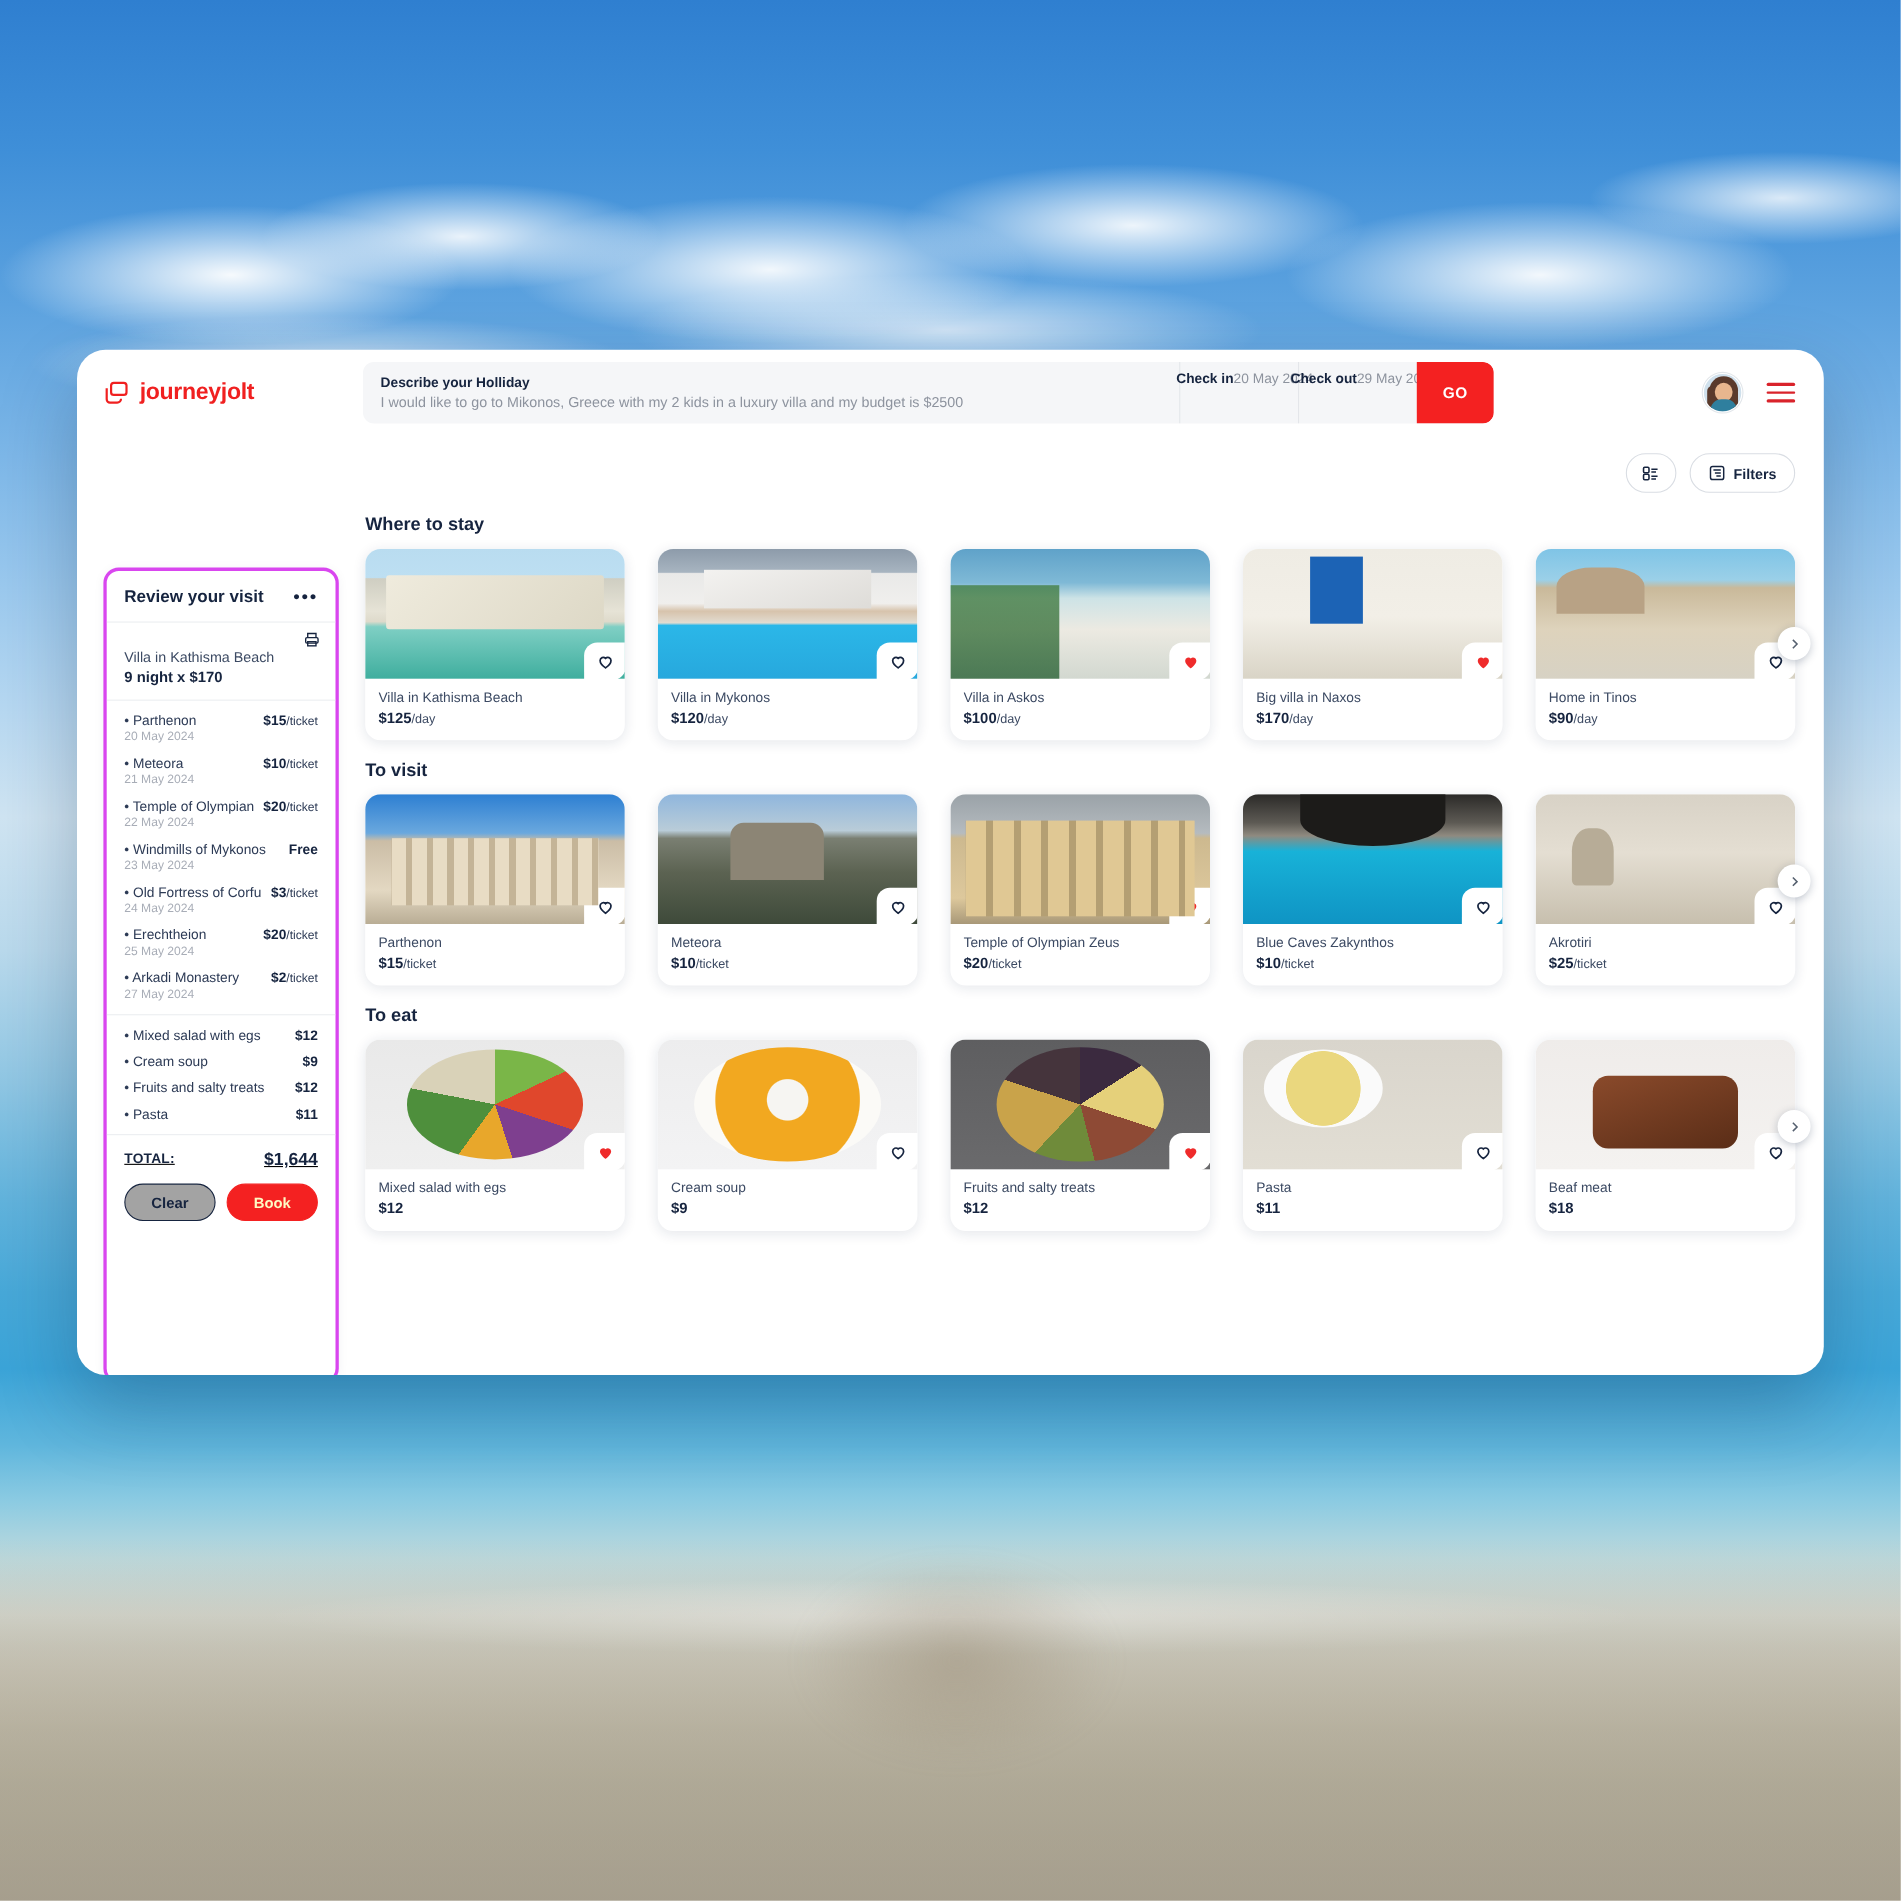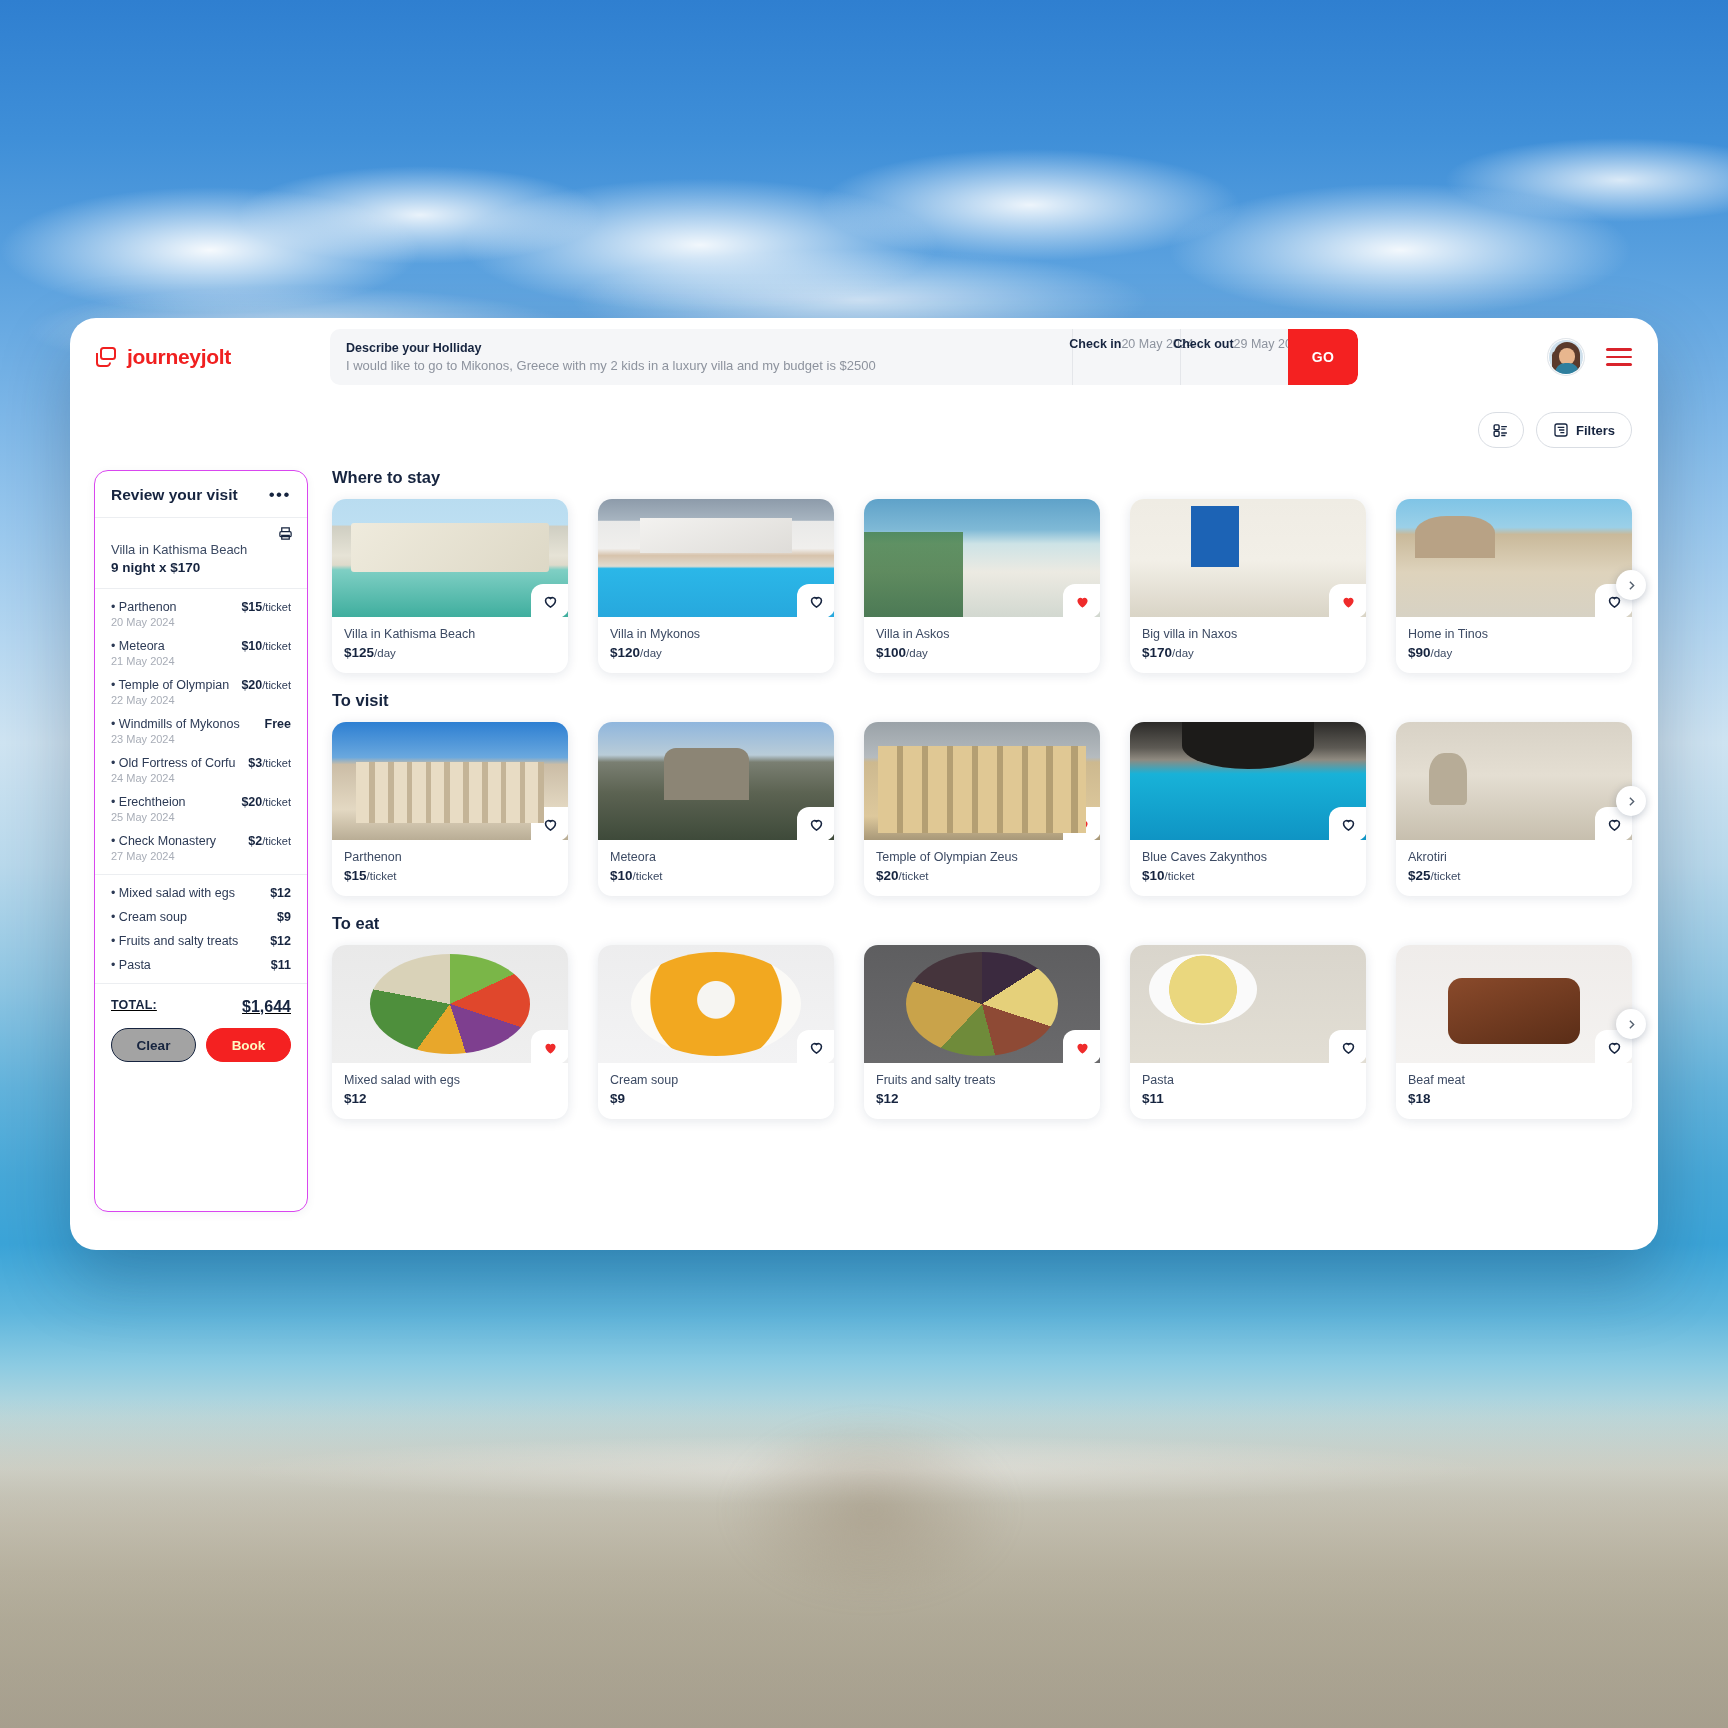--- a/index.html
+++ b/index.html
@@ -201,24 +201,24 @@
     padding: 0 26px 0 24px;
     gap: 24px;
     height: calc(100% - 78px);
   }
 
   
   .sidebar {
     width: 214px;
     flex: 0 0 214px;
     background: #fff;
-    border: 1px solid #d946ef;
+    border: 3px solid #d946ef;
     border-radius: 14px;
     box-shadow: 0 2px 10px rgba(20,40,70,.05);
-    margin-top: 74px;
+    margin-top: 120px;
     height: 742px;
     display: flex;
     flex-direction: column;
     overflow: hidden;
   }
   .sb-head {
     display: flex;
     align-items: center;
     justify-content: space-between;
     padding: 15px 16px 13px;
@@ -519,21 +519,21 @@
           </div>
           <div class="sb-item">
             <div class="sb-row">
               <span class="nm">• Erechtheion</span>
               <span class="pr"><span>$20</span><span class="unit">/ticket</span></span>
             </div>
             <div class="sb-date">25 May 2024</div>
           </div>
           <div class="sb-item">
             <div class="sb-row">
-              <span class="nm">• Check Monastery</span>
+              <span class="nm">• Arkadi Monastery</span>
               <span class="pr"><span>$2</span><span class="unit">/ticket</span></span>
             </div>
             <div class="sb-date">27 May 2024</div>
           </div>
         </div>
       <div class="sb-food" id="foods-list">
           <div class="sb-row">
             <span class="nm">• Mixed salad with egs</span>
             <span class="pr">$12</span>
           </div>

